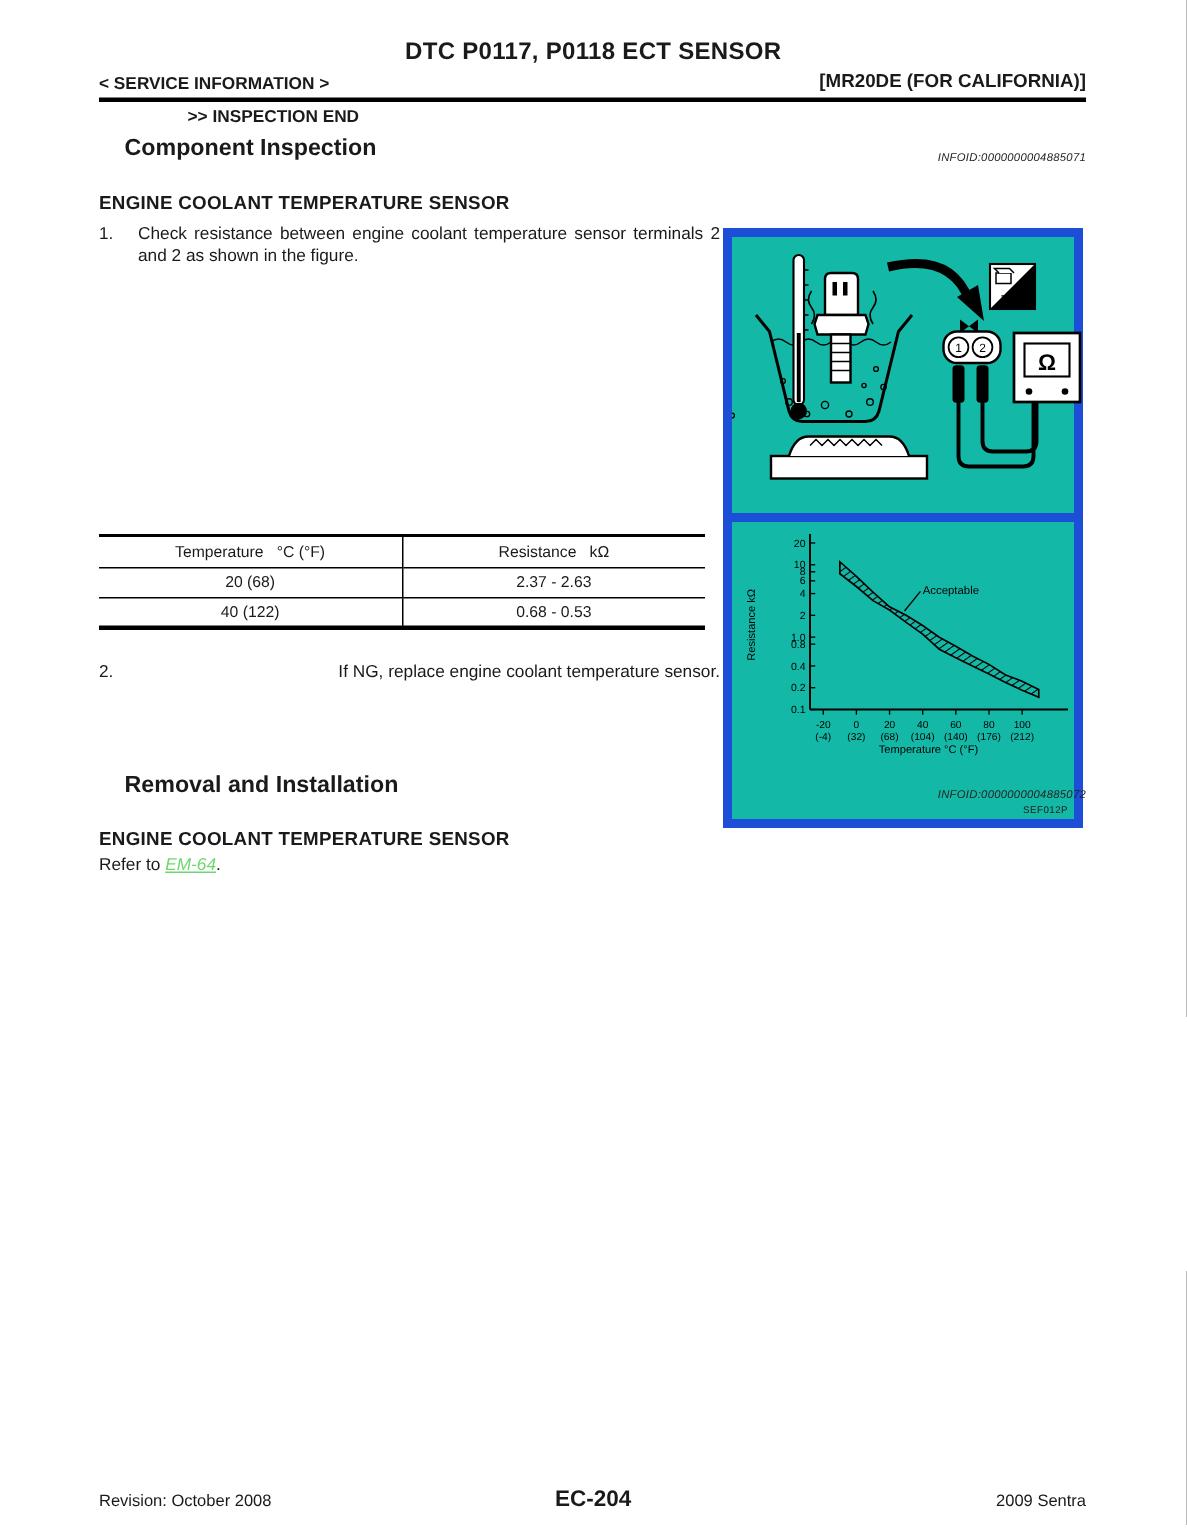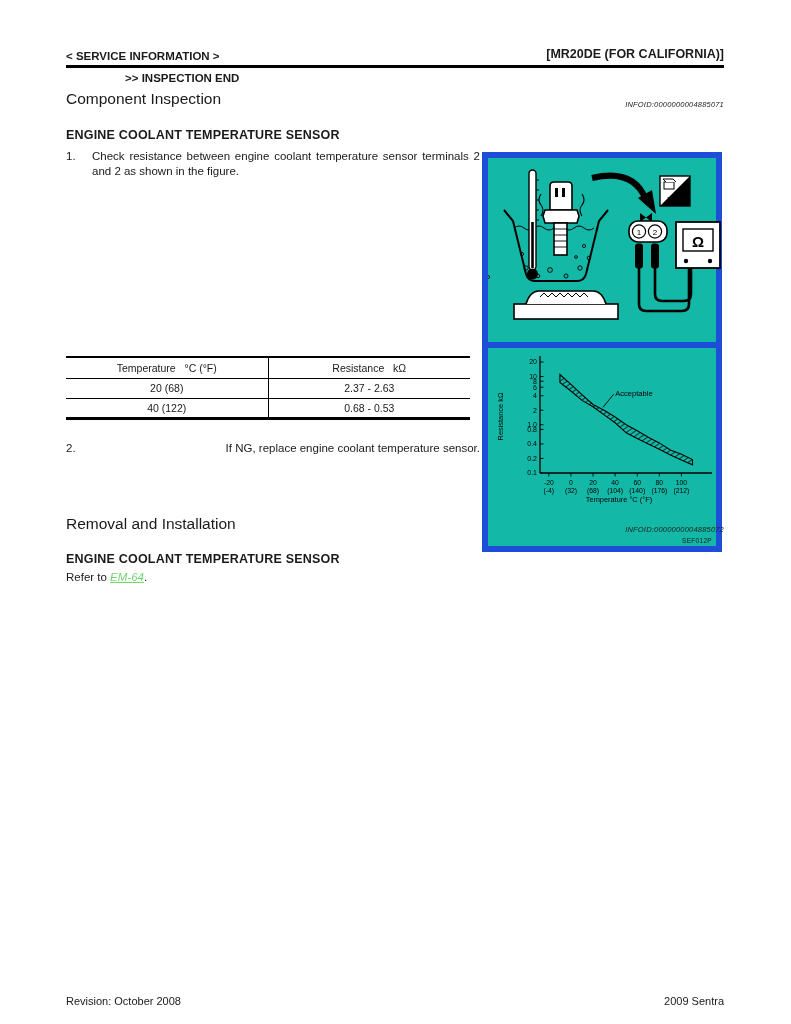--- a/index.html
+++ b/index.html
@@ -9,21 +9,21 @@
     background:#ffffff; color:#1a1a1a;
     font-family:"Liberation Sans", sans-serif;
     overflow:hidden;
   }
   .abs { position:absolute; }
   .page-title { top:26px; left:0; width:100%; text-align:center; font-size:16px; font-weight:bold; letter-spacing:.2px; }
   .svc-info { top:50px; left:66px; font-size:11.5px; font-weight:bold; }
   .engine-tag { top:47px; right:67px; font-size:12.5px; font-weight:bold; }
   .head-rule { top:65px; left:66px; width:658px; height:3px; background:#000; }
   .insp-end { top:72px; left:125px; font-size:11.5px; font-weight:bold; }
-  .sec-heading { left:66px; font-size:15.5px; font-weight:400; }
+  .sec-heading { left:83px; font-size:15.5px; font-weight:700; }
   .infoid { right:67px; font-size:7.5px; font-style:italic; color:#222; letter-spacing:.2px; }
   .sub-heading { left:66px; font-size:12.5px; font-weight:bold; letter-spacing:.2px; }
   .step { left:66px; width:414px; font-size:11.5px; line-height:15px; display:flex; }
   .step .num { width:26px; flex:0 0 26px; }
   .step .txt { flex:1; text-align:justify; }
   .step .txt.nojust { text-align:right; }
   .figure-box { left:482px; width:240px; height:210px; border:6px solid #1d4ed8; background:#14b8a6; }
   .fig-id { position:absolute; right:4px; bottom:2px; font-size:6.5px; letter-spacing:.3px; }
   table.spec { top:356px; left:66px; width:404px; border-collapse:collapse; font-size:10.5px;
     border-top:2.5px solid #000; border-bottom:3px solid #000; }
@@ -39,20 +39,21 @@
   .footer-left { top:995px; left:66px; font-size:11px; }
   .footer-center { top:991px; left:0; width:100%; text-align:center; font-size:15px; font-weight:bold; }
   .footer-right { top:995px; right:67px; font-size:11px; }
   svg text { font-family:"Liberation Sans", sans-serif; fill:#000; }
 </style>
 </head>
 <body>
 
 <div class="page">
 
+  <div class="abs page-title">DTC P0117, P0118 ECT SENSOR</div>
   <div class="abs svc-info">&lt; SERVICE INFORMATION &gt;</div>
   <div class="abs engine-tag">[MR20DE (FOR CALIFORNIA)]</div>
   <div class="abs head-rule"></div>
   <div class="abs insp-end">&gt;&gt; INSPECTION END</div>
 
   <div class="abs sec-heading" style="top:90px">Component Inspection</div>
   <div class="abs infoid" style="top:100px">INFOID:0000000004885071</div>
   <div class="abs sub-heading" style="top:128px">ENGINE COOLANT TEMPERATURE SENSOR</div>
 
   <div class="abs step" style="top:149px">
@@ -229,15 +230,16 @@
 
   <div class="abs sec-heading" style="top:515px">Removal and Installation</div>
   <div class="abs infoid" style="top:525px">INFOID:0000000004885072</div>
   <div class="abs sub-heading" style="top:552px">ENGINE COOLANT TEMPERATURE SENSOR</div>
 
   <div class="abs refer-line">
     <span>Refer to </span><a class="ref-link" id="em-link" style="color: rgb(111, 214, 111); text-decoration-color: rgb(111, 214, 111); font-style: italic;">EM-64</a><span>.</span>
   </div>
 
   <div class="abs footer-left">Revision: October 2008</div>
+  <div class="abs footer-center">EC-204</div>
   <div class="abs footer-right">2009 Sentra</div>
 
 </div>
 
 </body></html>

